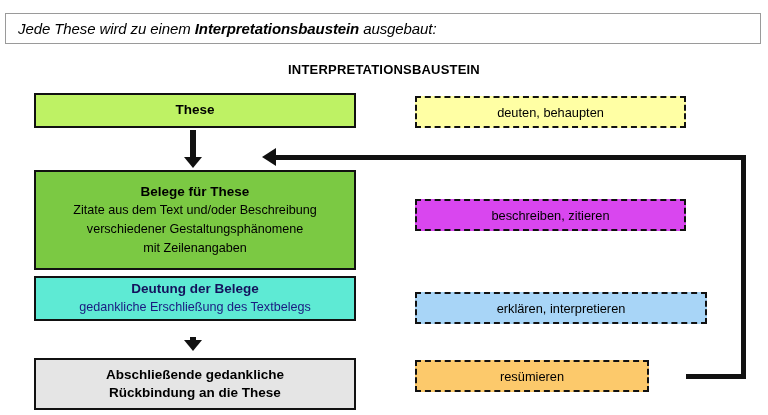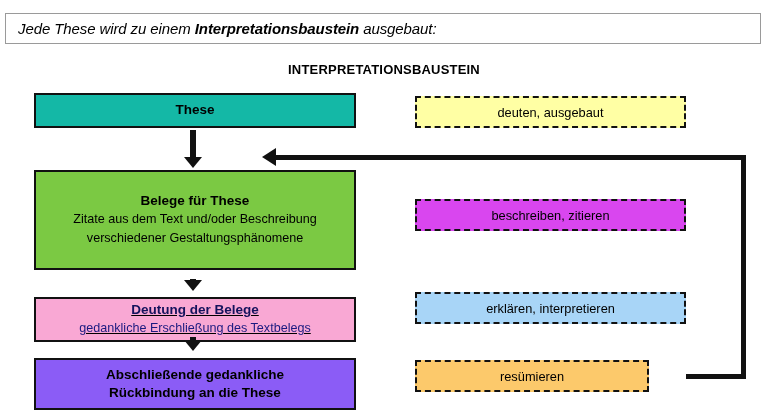--- a/index.html
+++ b/index.html
@@ -76,36 +76,35 @@
     line-height: 1.35;
   }
   .stage-box .sub {
     font-size: 12.6px;
     line-height: 1.5;
     white-space: nowrap;
   }
 
   #box-these {
     left: 34px; top: 93px; width: 322px; height: 35px;
-    background: #14b8a6;
+    background: #bef264;
   }
   #box-belege {
     left: 34px; top: 170px; width: 322px; height: 100px;
     background: #7bc943;
   }
   #box-deutung {
-    left: 34px; top: 297px; width: 322px; height: 45px;
-    background: #f9a8d4;
-    text-decoration: underline;
+    left: 34px; top: 276px; width: 322px; height: 45px;
+    background: #5eead4;
   }
   #box-deutung .title { color: #14125c; }
   #box-deutung .sub   { color: #1b1a80; }
   #box-abschluss {
     left: 34px; top: 358px; width: 322px; height: 52px;
-    background: #8b5cf6;
+    background: #e5e5e5;
   }
 
   
   .verb-box {
     position: absolute;
     box-sizing: border-box;
     border: 2px dashed #111111;
     display: flex;
     align-items: center;
     justify-content: center;
@@ -114,21 +113,21 @@
   }
   #verb-deuten {
     left: 415px; top: 96px; width: 271px; height: 32px;
     background: #ffffa4;
   }
   #verb-beschreiben {
     left: 415px; top: 199px; width: 271px; height: 32px;
     background: #d946ef;
   }
   #verb-erklaeren {
-    left: 415px; top: 292px; width: 271px; height: 32px;
+    left: 415px; top: 292px; width: 292px; height: 32px;
     background: #a8d5f7;
   }
   #verb-resuemieren {
     left: 415px; top: 360px; width: 234px; height: 32px;
     background: #fcc96b;
   }
 
   
   .arrow-down {
     position: absolute;
@@ -199,32 +198,33 @@
 </div>
 
 <div id="diagram-title">INTERPRETATIONSBAUSTEIN</div>
 
 <div id="stage">
 
   <div class="stage-box" id="box-these">
     <div class="title">These</div>
   </div>
   <div class="verb-box" id="verb-deuten">
-    <span>deuten, ausgebaut</span>
+    <span>deuten, behaupten</span>
   </div>
 
   <div class="arrow-down" id="arrow-these-belege">
     <div class="shaft"></div>
     <div class="head"></div>
   </div>
 
   <div class="stage-box" id="box-belege">
     <div class="title">Belege für These</div>
     <div class="sub">Zitate aus dem Text und/oder Beschreibung</div>
     <div class="sub">verschiedener  Gestaltungsphänomene</div>
+    <div class="sub">mit Zeilenangaben</div>
   </div>
   <div class="verb-box" id="verb-beschreiben">
     <span>beschreiben, zitieren</span>
   </div>
 
   <div class="arrow-down" id="arrow-belege-deutung">
     <div class="shaft"></div>
     <div class="head"></div>
   </div>
 

